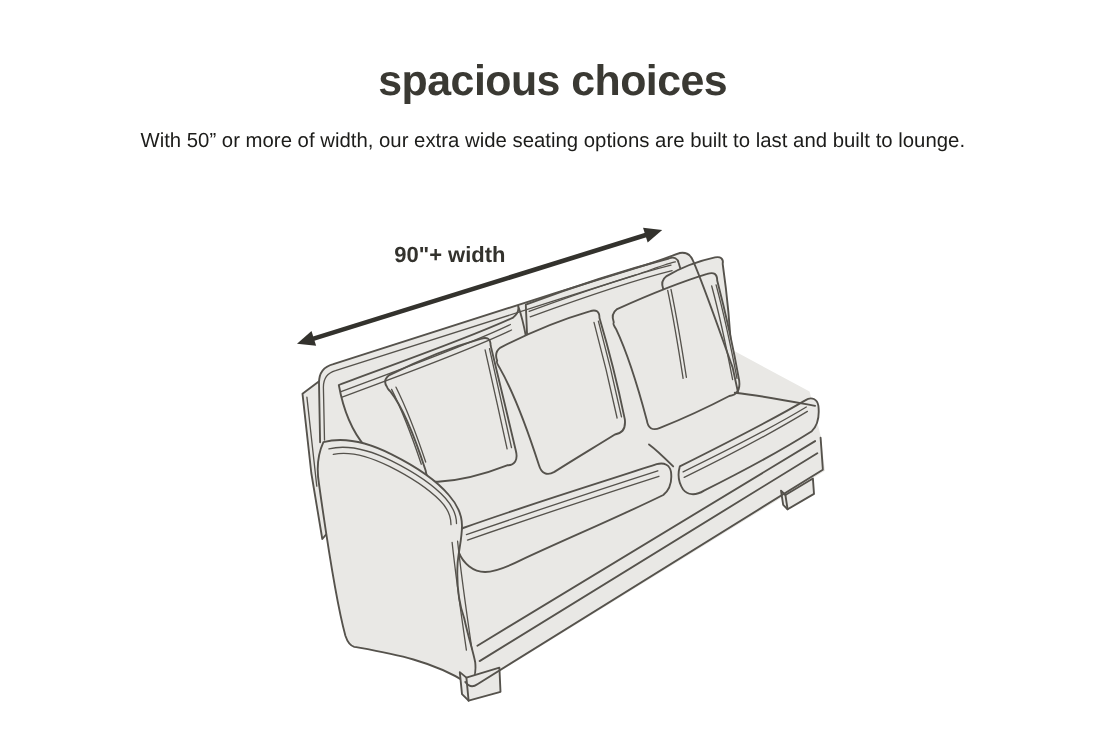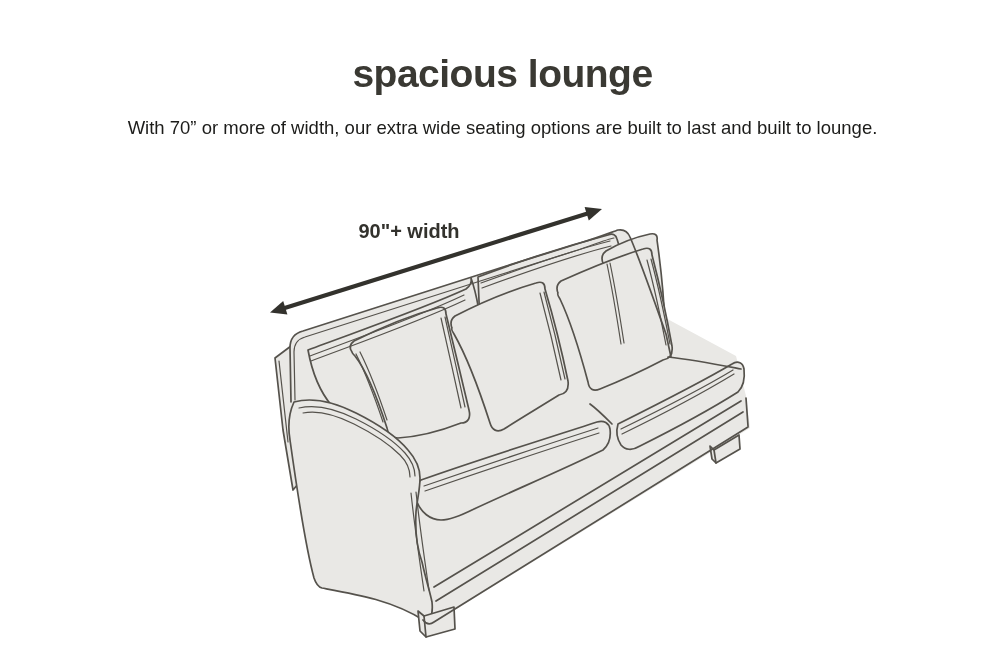--- a/index.html
+++ b/index.html
@@ -30,24 +30,24 @@
   .dim-label{
     font-family:"Liberation Sans", sans-serif;
     font-size:20px;font-weight:bold;
   }
 </style>
 </head>
 <body>
 
 <div class="canvas">
 
-  <h1 class="title">spacious lounge</h1>
+  <h1 class="title">spacious choices</h1>
 
   <div class="desc">
-    <div>With 70” or more of width, our extra wide seating options are built to last and built to lounge.</div>
+    <div>With 50” or more of width, our extra wide seating options are built to last and built to lounge.</div>
   </div>
 
   <svg class="figure" viewBox="0 0 1005 671" role="img" aria-label="Line drawing of an armless-right loveseat with left arm, four back pillows, two seat cushions and two visible feet">
 
     <g stroke-width="1.7" stroke-linejoin="round" stroke-linecap="round" stroke="#55524c">
 
       <g fill="#e9e8e5">
 
         <path d="M275,358 L291,346 L296,408 L303,478 L293,490 L283,430 Z"></path>
 

